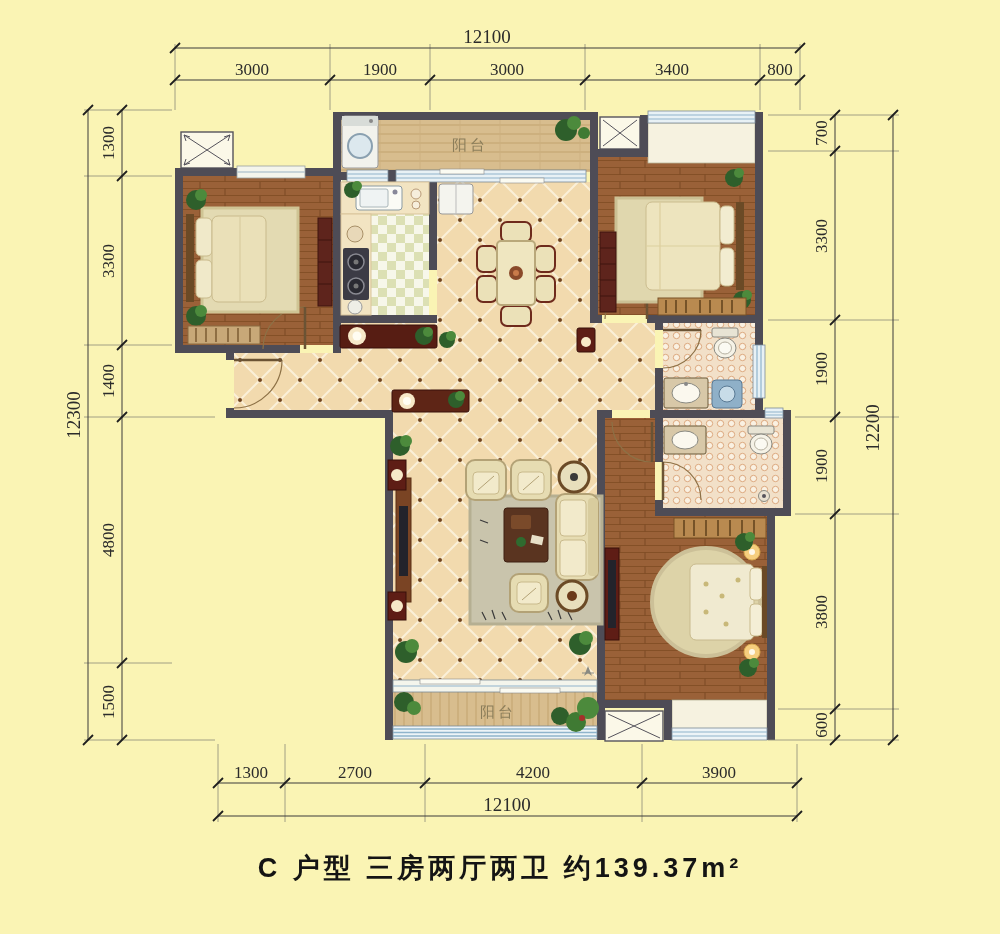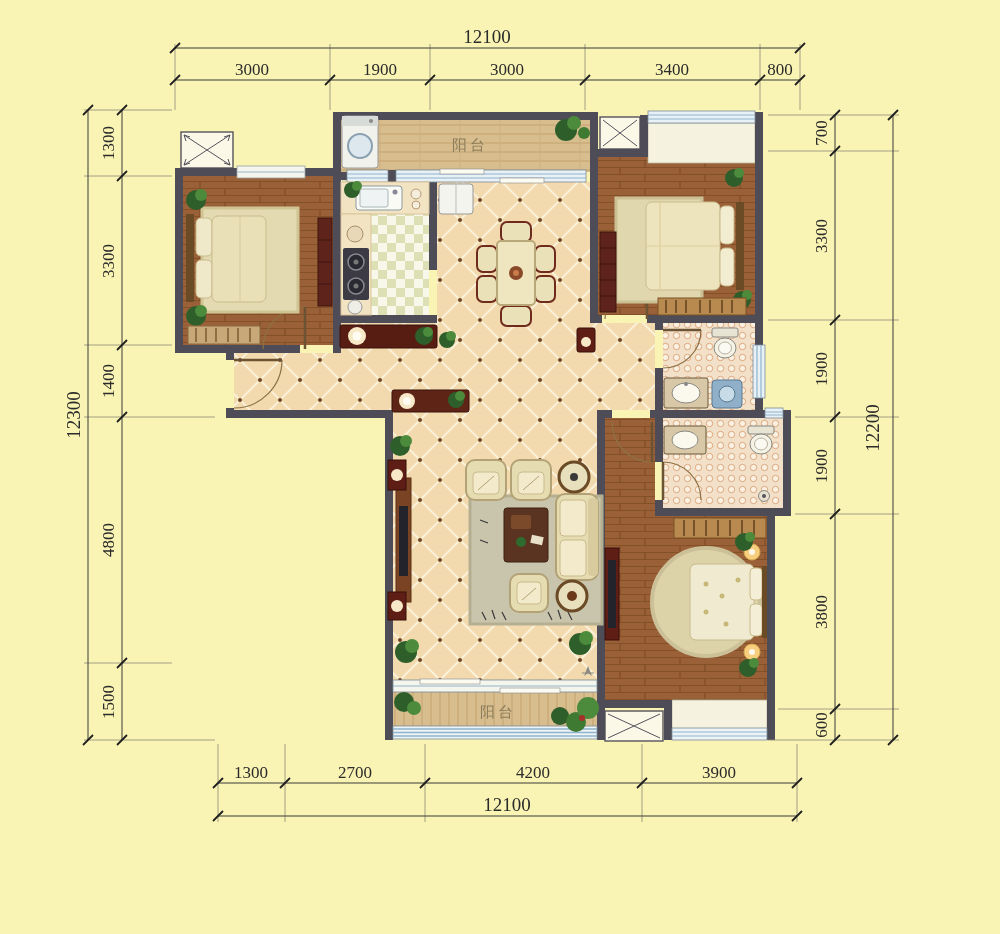--- a/index.html
+++ b/index.html
@@ -589,13 +589,14 @@
     <text class="dim-total" x="879" y="428" text-anchor="middle" transform="rotate(-90 879 428)">12200</text>
 
     <text class="dim-text" x="251" y="778" text-anchor="middle">1300</text>
     <text class="dim-text" x="355" y="778" text-anchor="middle">2700</text>
     <text class="dim-text" x="533" y="778" text-anchor="middle">4200</text>
     <text class="dim-text" x="719" y="778" text-anchor="middle">3900</text>
     <text class="dim-total" x="507" y="811" text-anchor="middle">12100</text>
   </g>
 </svg>
 
+<div id="title">C 户型 三房两厅两卫 约139.37m²</div>
 </div>
 
 </body></html>

